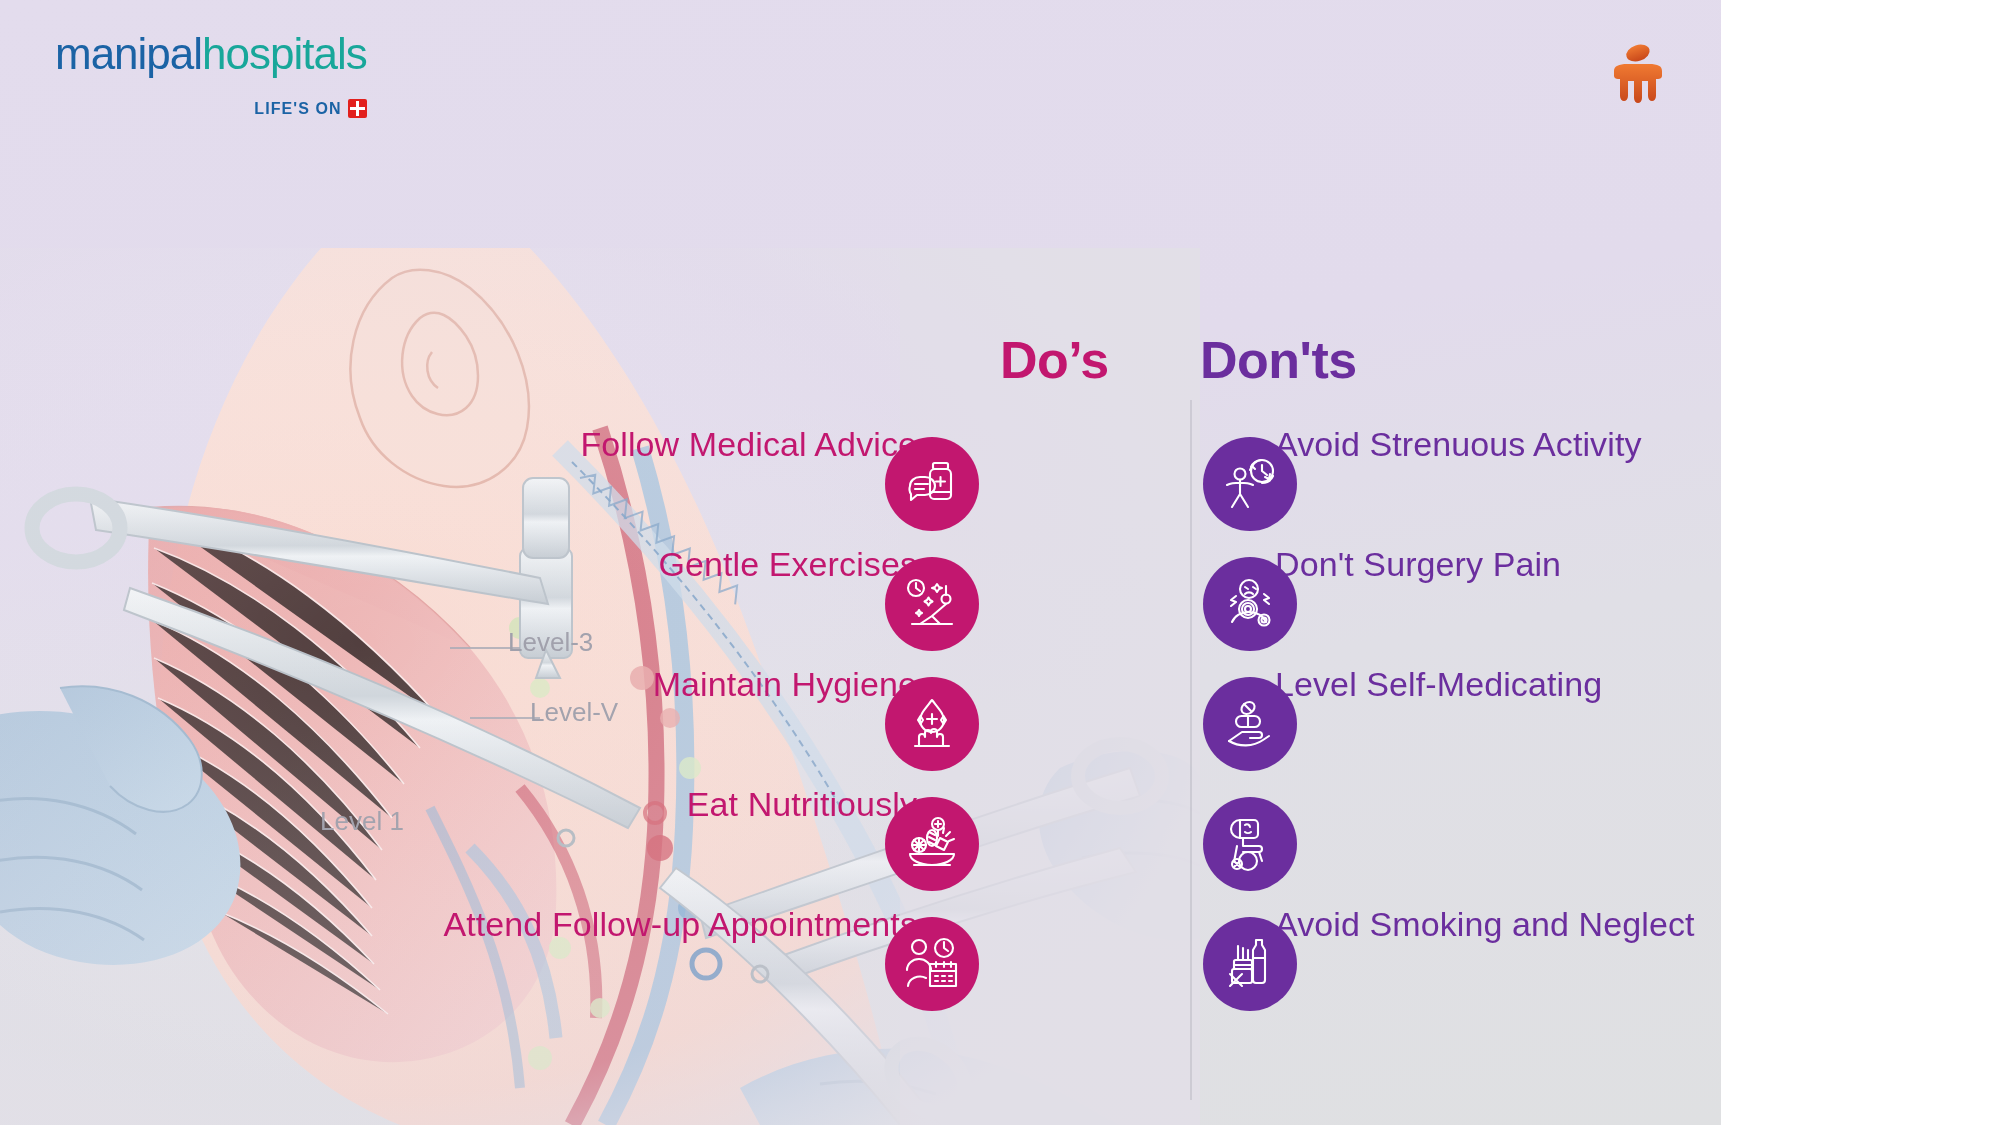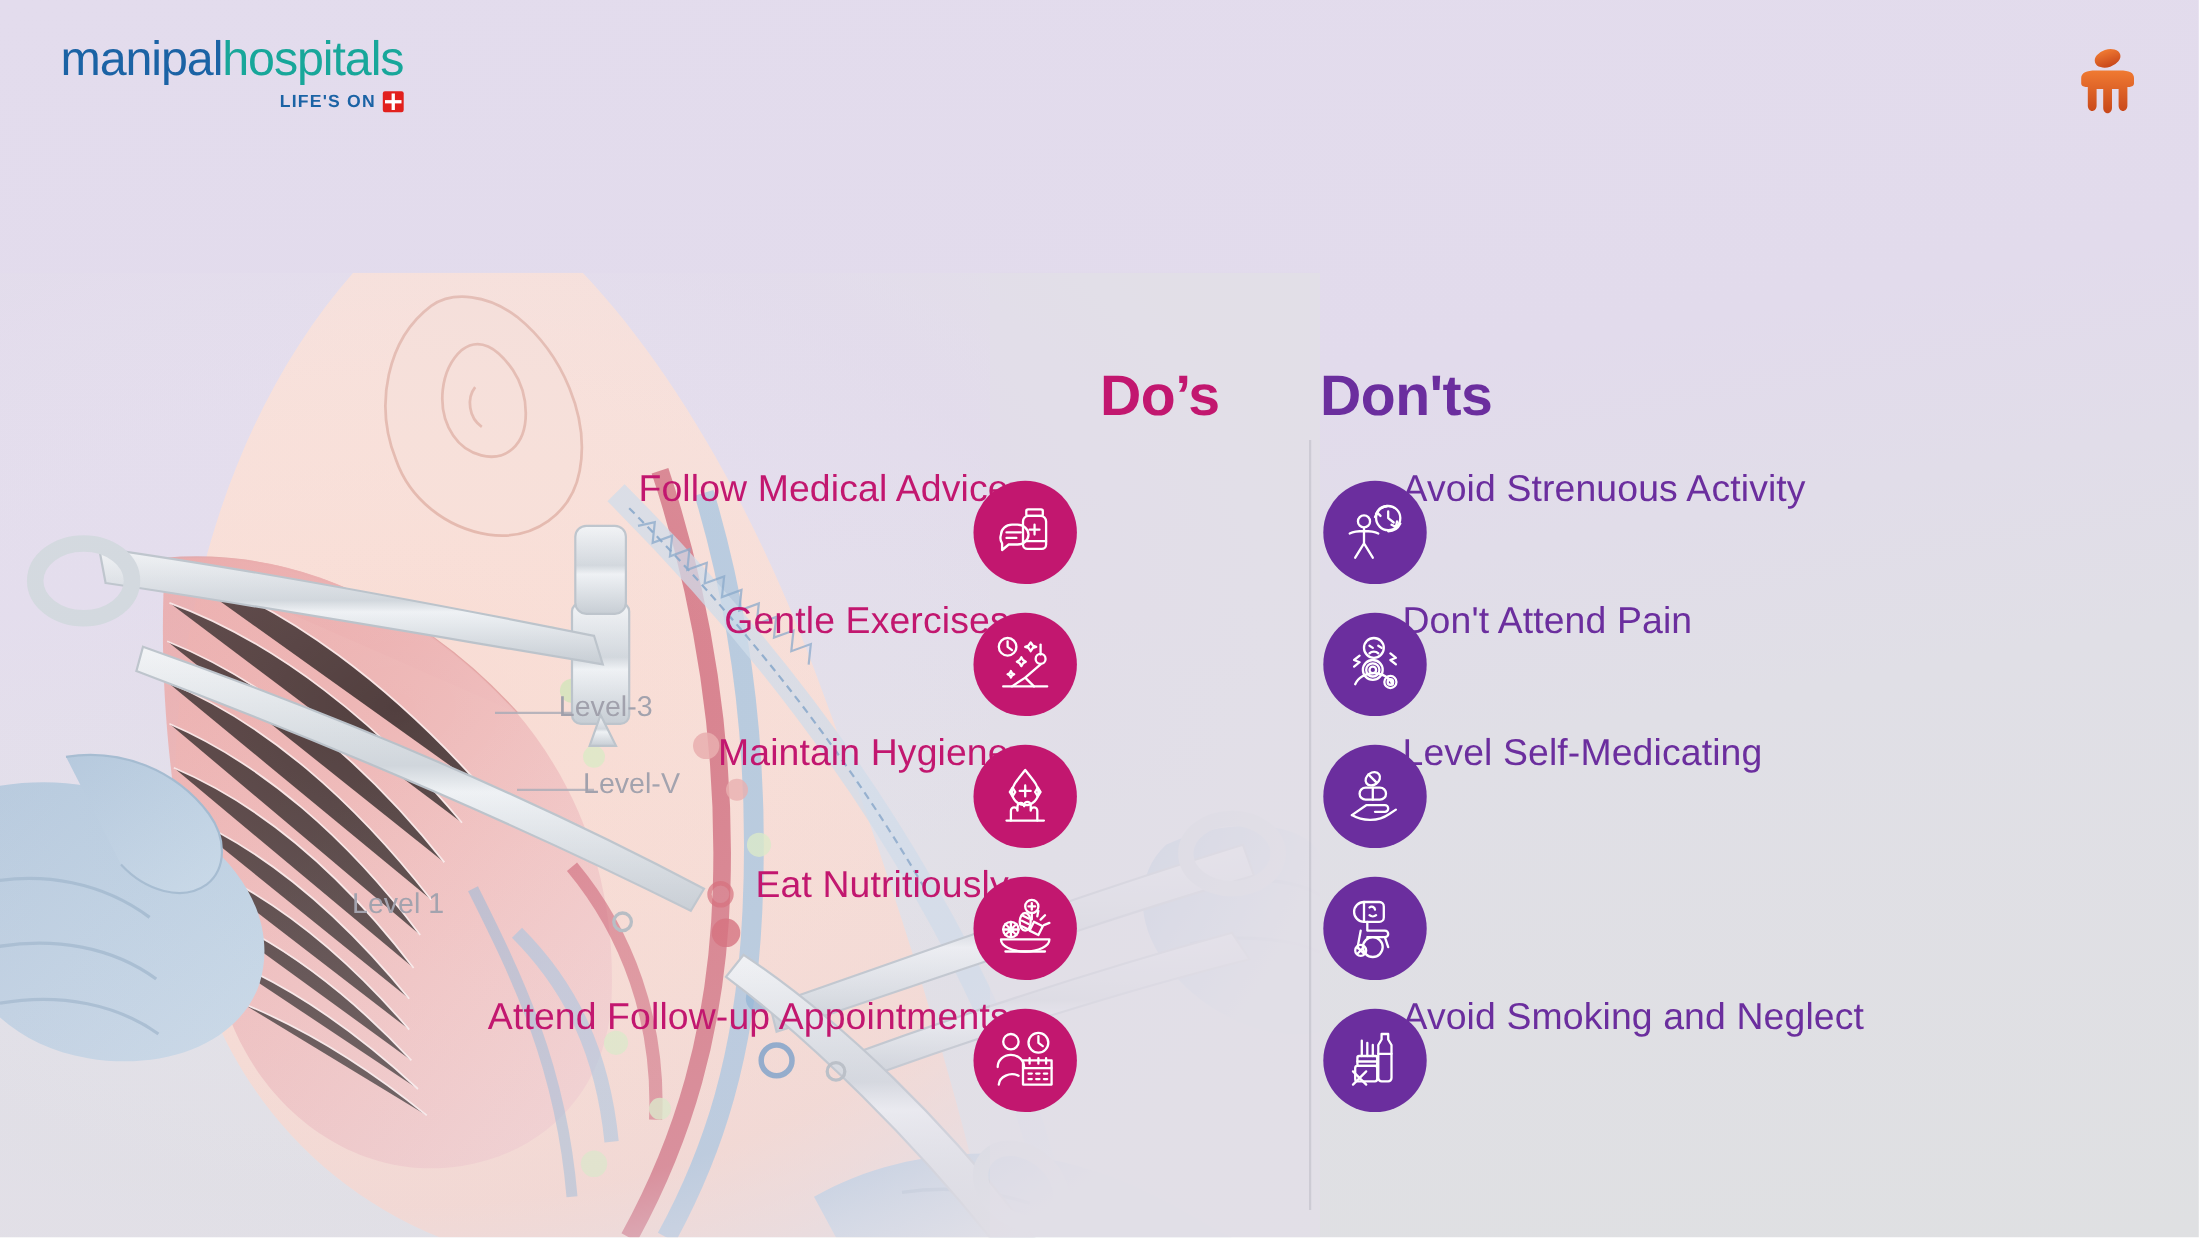--- a/index.html
+++ b/index.html
@@ -4,36 +4,36 @@
 <title>Do's and Don'ts After Neck Dissection Surgery</title>
 <style>
   * { box-sizing: border-box; margin: 0; padding: 0; }
   html, body {
     width: 1999px; height: 1125px;
     font-family: "Liberation Sans", sans-serif;
     overflow: hidden;
   }
   #poster {
     position: relative;
-    width: 1999px; height: 1125px;
+    width: 1721px; height: 1125px;
     background: linear-gradient(170deg, #e3dced 0%, #e2dbec 38%, #e0dfe6 62%, #dfe0e2 100%);
     overflow: hidden;
     text-decoration: underline;
   }
 
   
   .illus { position: absolute; left: 0; top: 248px; width: 1200px; height: 877px; overflow: hidden; }
   .illus svg { display: block; }
 
   
   .logo { position: absolute; left: 55px; top: 32px; }
   .logo-word { font-size: 44px; font-weight: 400; letter-spacing: -1px; line-height: 1; }
   .logo-manipal { color: #1b63a5; }
   .logo-hospitals { color: #18a79a; }
-  .logo-tag-row { display: flex; align-items: center; justify-content: flex-end; gap: 6px; margin-top: 7px; }
+  .logo-tag-row { display: flex; align-items: center; justify-content: flex-end; gap: 6px; margin-top: 23px; }
   .logo-tag { color: #1b63a5; font-size: 16px; font-weight: 700; letter-spacing: 1.1px; }
   .logo-cross { width: 19px; height: 19px; background: #e2201d; position: relative; border-radius: 2px; }
   .logo-cross:before, .logo-cross:after {
     content: ""; position: absolute; background: #fff;
   }
   .logo-cross:before { left: 8px; top: 2px; width: 3px; height: 15px; }
   .logo-cross:after  { top: 8px; left: 2px; height: 3px; width: 15px; }
 
   .brandmark { position: absolute; right: 48px; top: 38px; width: 70px; height: 70px; }
 
@@ -285,21 +285,21 @@
           <circle cx="44" cy="25" r="4.5"></circle>
           <path d="M44 12 v9"></path>
           <path d="M44 30 l-14 12 M30 42 l-12 8 M30 42 l8 8"></path>
           <path d="M10 50 h40"></path>
           <path d="M33 13 l2 -3 l2 3 l3 1 l-3 1 l-2 3 l-2 -3 l-3 -1 z"></path>
           <path d="M25 26 l1.5 -2.5 l1.5 2.5 l2.5 1.5 l-2.5 1.5 l-1.5 2.5 l-1.5 -2.5 l-2.5 -1.5 z"></path>
           <path d="M16 38 l1 -2 l1 2 l2 1 l-2 1 l-1 2 l-1 -2 l-2 -1 z"></path>
         </svg>
       </div>
       <div class="side side-donts">
-        <span class="label label-donts">Don't Attend Pain</span>
+        <span class="label label-donts">Don't Surgery Pain</span>
       </div>
       <div class="circle circle-purple circle-donts">
         <svg width="60" height="60" viewBox="0 0 60 60" fill="none" stroke="#fff" stroke-width="2.1" stroke-linejoin="round" stroke-linecap="round">
           <circle cx="29" cy="15" r="9"></circle>
           <path d="M25 13 l3 2 M33 13 l3 2"></path>
           <path d="M25 20 a5 4 0 0 1 8 0"></path>
           <path d="M12 48 a18 15 0 0 1 34 0"></path>
           <circle cx="28" cy="35" r="3"></circle>
             <circle cx="28" cy="35" r="6"></circle>
             <circle cx="28" cy="35" r="9"></circle>

